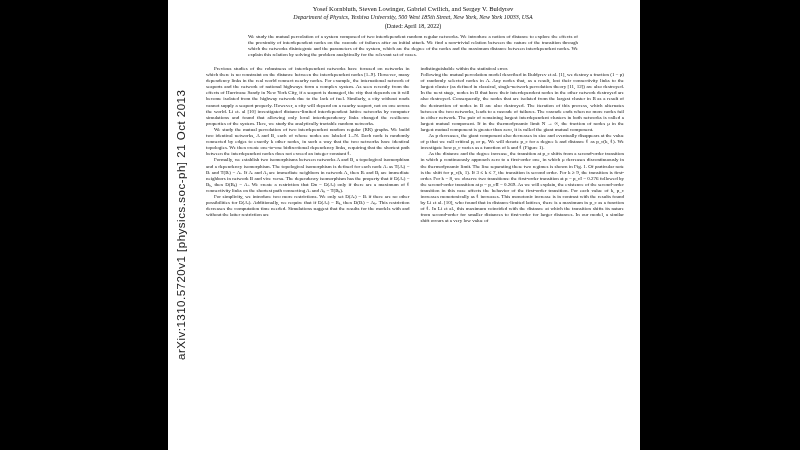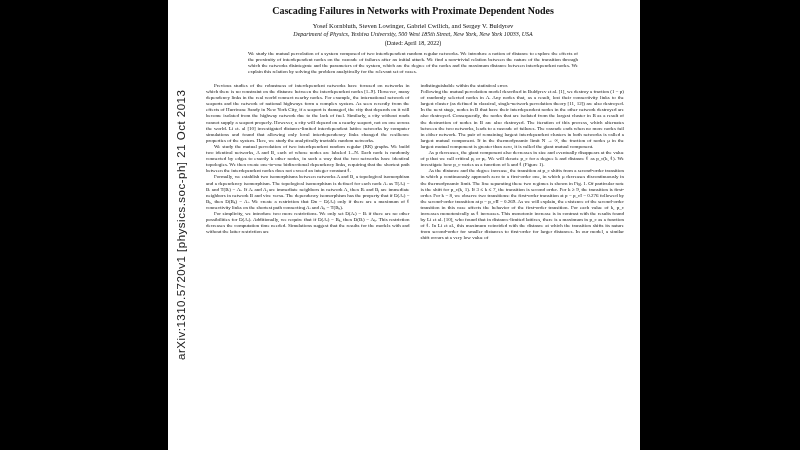--- a/index.html
+++ b/index.html
@@ -96,21 +96,20 @@
 </style>
 </head>
 <body>
 
 <div class="stage">
   <div class="page">
 
     <div class="arxiv-stamp">arXiv:1310.5720v1  [physics.soc-ph]  21 Oct 2013</div>
 
     <div class="head">
-      <h1 class="title">Cascading Failures in Networks with Proximate Dependent Nodes</h1>
       <div class="authors">Yosef Kornbluth, Steven Lowinger, Gabriel Cwilich, and Sergey V. Buldyrev</div>
       <div class="affiliation">Department of Physics, Yeshiva University, 500 West 185th Street, New York, New York 10033, USA</div>
       <div class="date">(Dated: April 18, 2022)</div>
       <div class="abstract">We study the mutual percolation of a system composed of two interdependent random regular networks. We introduce a notion of distance to explore the effects of the proximity of interdependent nodes on the cascade of failures after an initial attack. We find a non-trivial relation between the nature of the transition through which the networks disintegrate and the parameters of the system, which are the degree of the nodes and the maximum distance between interdependent nodes. We explain this relation by solving the problem analytically for the relevant set of cases.</div>
     </div>
 
     <div class="columns">
       <div class="col">
         <p>Previous studies of the robustness of interdependent networks have focused on networks in which there is no constraint on the distance between the interdependent nodes [1–9]. However, many dependency links in the real world connect nearby nodes. For example, the international network of seaports and the network of national highways form a complex system. As seen recently from the effects of Hurricane Sandy in New York City, if a seaport is damaged, the city that depends on it will become isolated from the highway network due to the lack of fuel. Similarly, a city without roads cannot supply a seaport properly. However, a city will depend on a nearby seaport, not on one across the world. Li et. al [10] investigated distance-limited interdependent lattice networks by computer simulations and found that allowing only local interdependency links changed the resilience properties of the system. Here, we study the analytically tractable random networks.</p>
         <p>We study the mutual percolation of two interdependent random regular (RR) graphs. We build two identical networks, A and B, each of whose nodes are labeled 1...N. Each node is randomly connected by edges to exactly k other nodes, in such a way that the two networks have identical topologies. We then create one-to-one bidirectional dependency links, requiring that the shortest path between the interdependent nodes does not exceed an integer constant ℓ.</p>

